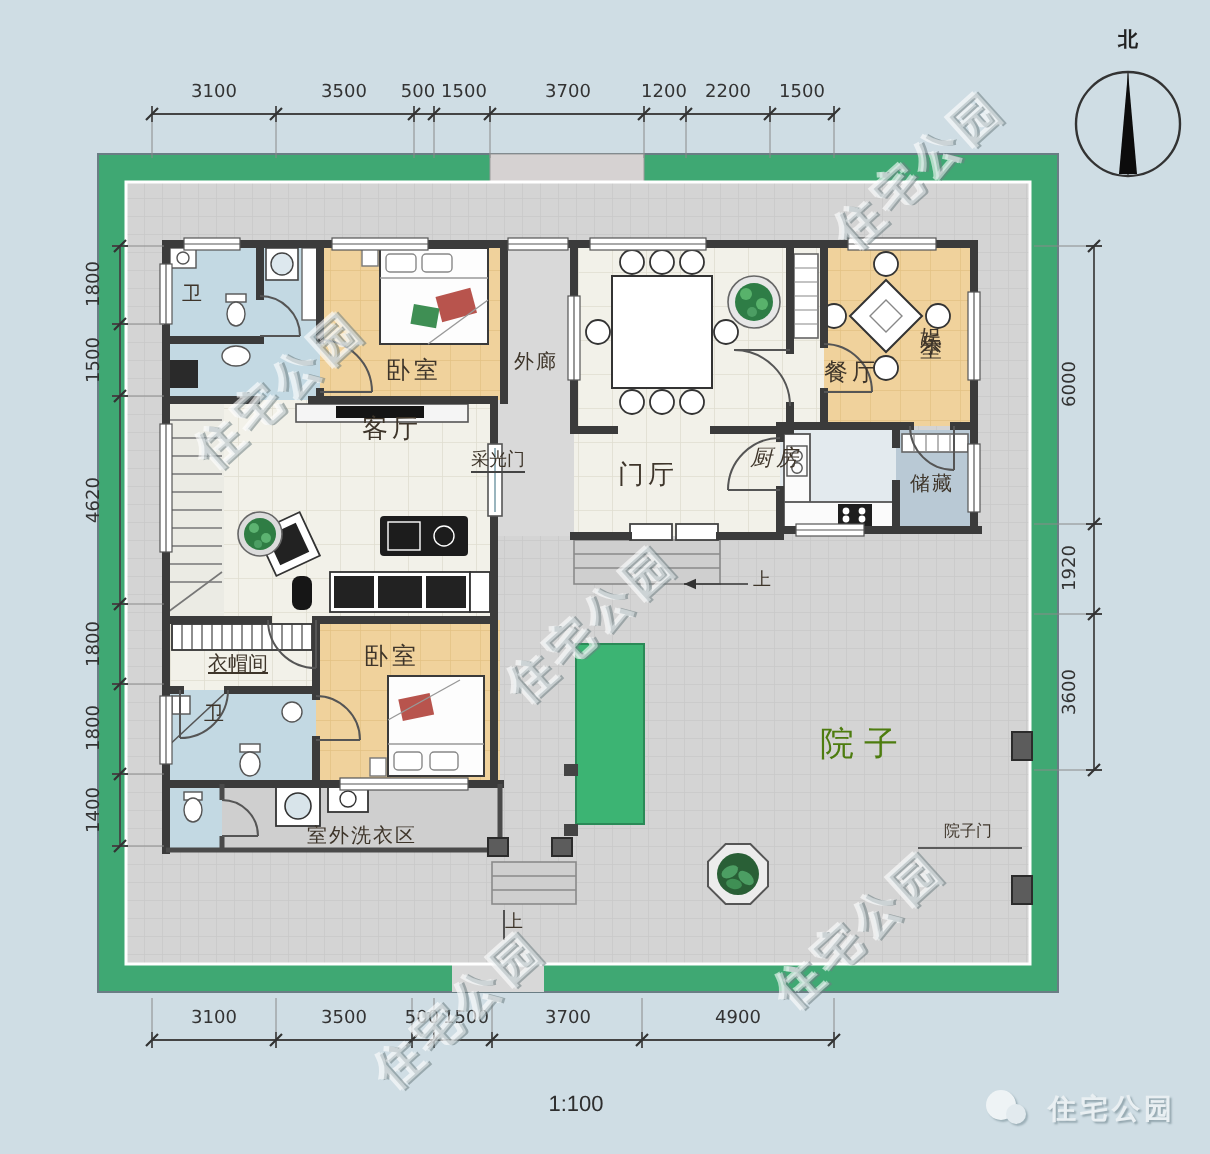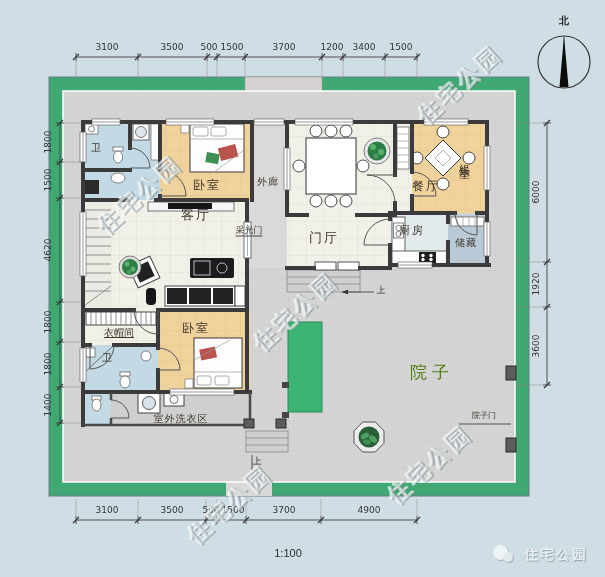--- a/index.html
+++ b/index.html
@@ -349,21 +349,21 @@
     <polygon points="564,36 568.5,87 559.5,87" fill="#0c0c0c"></polygon>
   </g>
 </svg>
 
 <div class="lbl dim" style="left:107px;top:47px;">3100</div>
 <div class="lbl dim" style="left:172px;top:47px;">3500</div>
 <div class="lbl dim" style="left:209px;top:47px;">500</div>
 <div class="lbl dim" style="left:232px;top:47px;">1500</div>
 <div class="lbl dim" style="left:284px;top:47px;">3700</div>
 <div class="lbl dim" style="left:332px;top:47px;">1200</div>
-<div class="lbl dim" style="left:364px;top:47px;">3400</div>
+<div class="lbl dim" style="left:364px;top:47px;">2200</div>
 <div class="lbl dim" style="left:401px;top:47px;">1500</div>
 
 <div class="lbl dim" style="left:107px;top:510px;">3100</div>
 <div class="lbl dim" style="left:172px;top:510px;">3500</div>
 <div class="lbl dim" style="left:211px;top:510px;">500</div>
 <div class="lbl dim" style="left:233px;top:510px;">1500</div>
 <div class="lbl dim" style="left:284px;top:510px;">3700</div>
 <div class="lbl dim" style="left:369px;top:510px;">4900</div>
 
 <div class="lbl dim vdim" style="left:48px;top:142px;">1800</div>
@@ -380,21 +380,21 @@
 <div class="lbl north-lbl" style="left:564px;top:21px;">北</div>
 
 <div class="lbl room" style="left:97px;top:148px;font-size:10px;">卫</div>
 <div class="lbl room" style="left:207px;top:185px;font-size:12px;">卧室</div>
 <div class="lbl" style="left:268px;top:182px;font-size:10px;letter-spacing:1px;">外廊</div>
 <div class="lbl room" style="left:386px;top:186px;font-size:12px;margin-left:40px;">餐厅</div>
 <div class="vroom lbl" style="left:464px;top:158px;font-size:11px;">娱乐室</div>
 <div class="lbl room" style="left:196px;top:214px;font-size:13px;">客厅</div>
 <div class="lbl underl" style="left:249px;top:231px;font-size:9px;">采光门</div>
 <div class="lbl room" style="left:324px;top:237px;font-size:13px;">门厅</div>
-<div class="lbl room" style="left:412px;top:230px;font-size:11px;">厨房</div>
+<div class="lbl room" style="left:388px;top:230px;font-size:11px;font-style:italic;">厨房</div>
 <div class="lbl" style="left:466px;top:231px;font-size:10px;letter-spacing:1px;margin-top:12px;">储藏</div>
 <div class="lbl" style="left:119px;top:333px;font-size:10px;text-decoration:underline;">衣帽间</div>
 <div class="lbl room" style="left:196px;top:328px;font-size:12px;">卧室</div>
 <div class="lbl" style="left:107px;top:358px;font-size:10px;">卫</div>
 <div class="lbl" style="left:181px;top:419px;font-size:10px;letter-spacing:1px;">室外洗衣区</div>
 <div class="lbl" style="left:432px;top:372px;font-size:17px;letter-spacing:5px;color:#4d7c0f;">院子</div>
 <div class="lbl" style="left:484px;top:416px;font-size:8px;">院子门</div>
 <div class="lbl" style="left:381px;top:290px;font-size:9px;">上</div>
 <div class="lbl" style="left:257px;top:461px;font-size:9px;">上</div>
 

